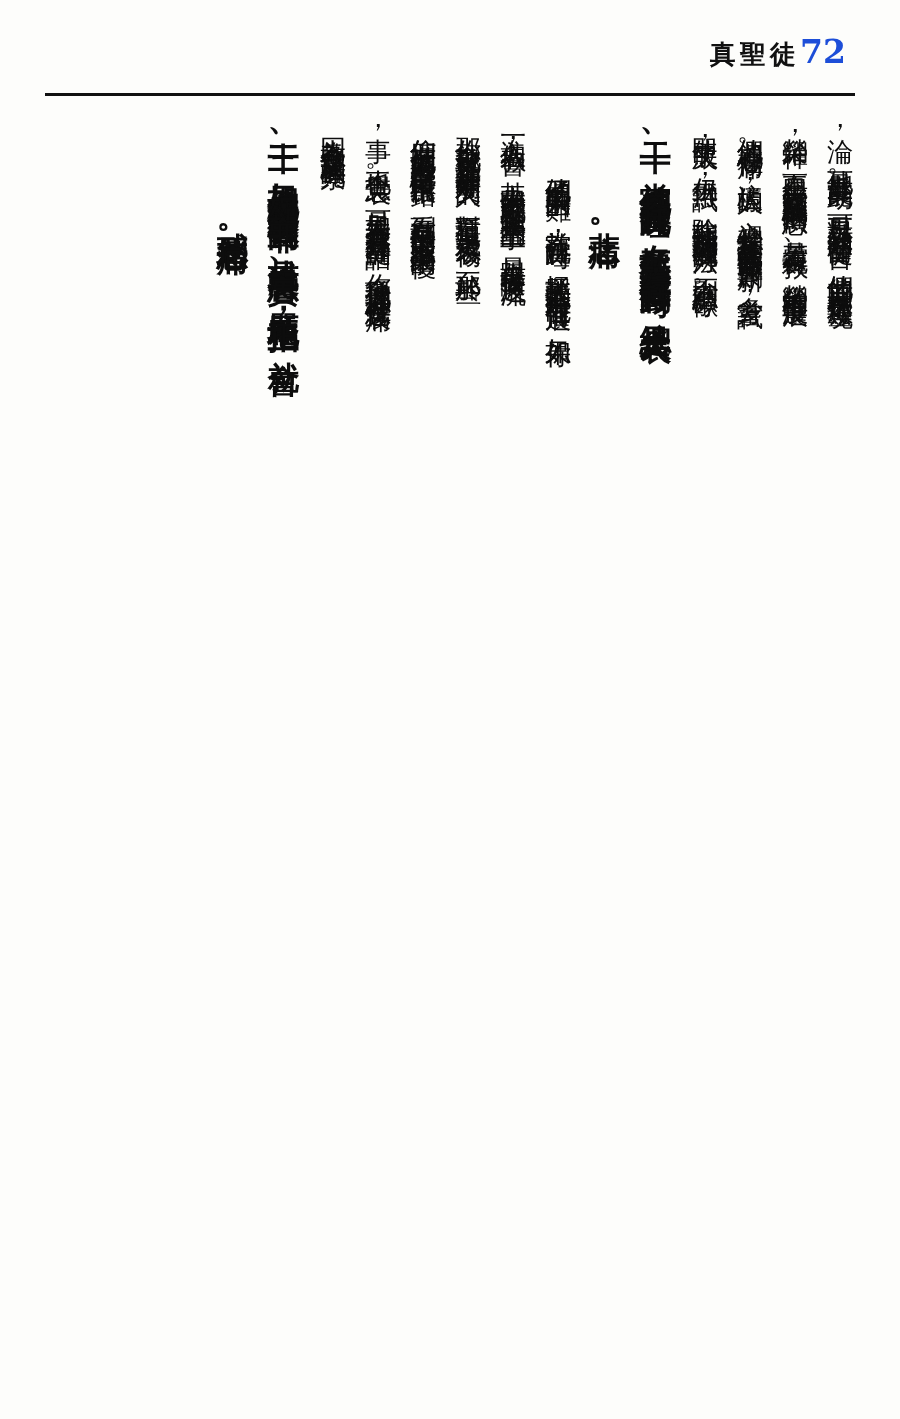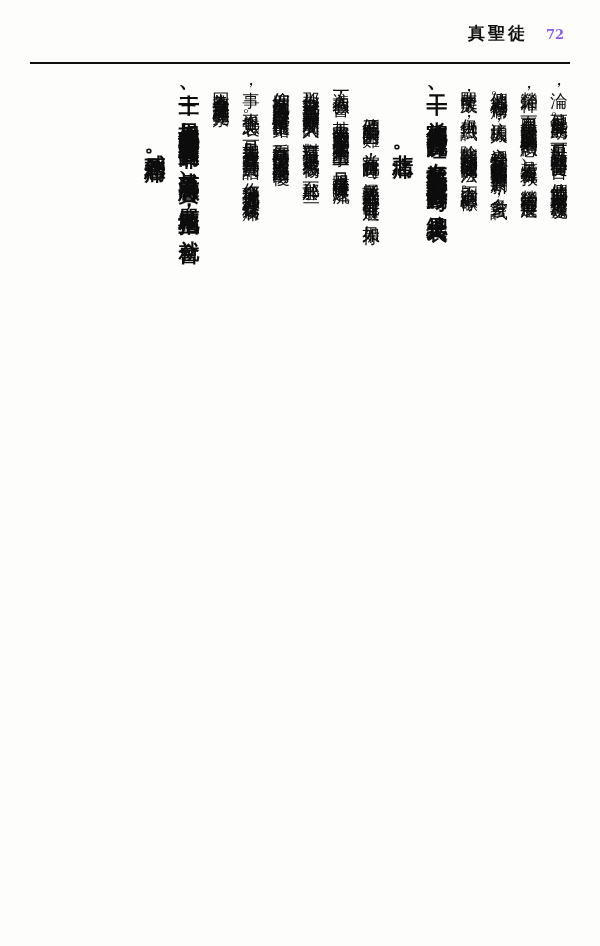--- a/index.html
+++ b/index.html
@@ -19,34 +19,33 @@
     box-sizing: border-box;
   }
 
   
   .page-header {
     position: absolute;
     top: 22px;
     right: 36px;
     display: flex;
     align-items: baseline;
-    gap: 18px;
   }
   .header-title {
     font-family: "DejaVu Serif", serif;
     font-size: 17px;
     font-weight: bold;
     letter-spacing: 3px;
     color: #111;
   }
   .header-pagenum {
     font-family: "DejaVu Serif", serif;
-    font-size: 13px;
+    font-size: 22px;
     font-weight: bold;
-    color: #8b5cf6;
+    color: #1d4ed8;
   }
 
   .header-rule {
     position: absolute;
     top: 62px;
     left: 30px;
     right: 30px;
     height: 2px;
     background: #111;
   }

